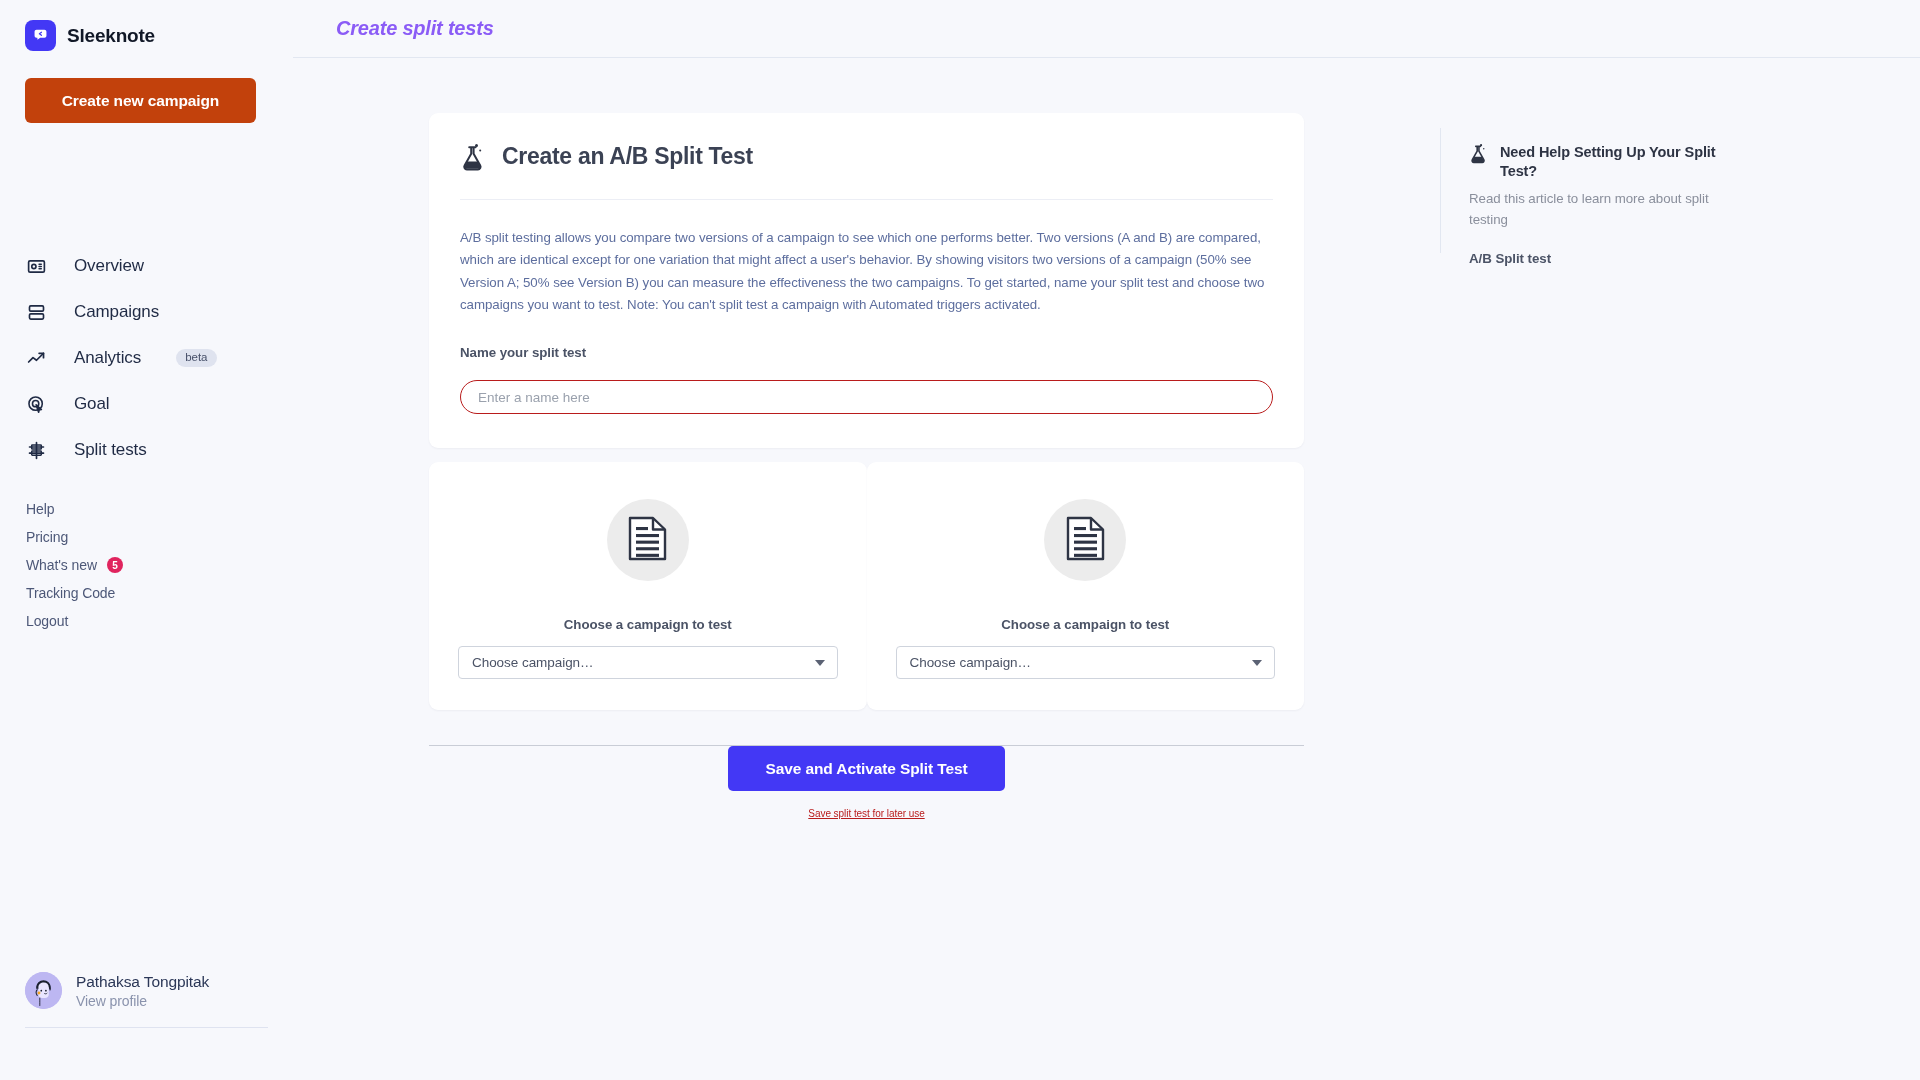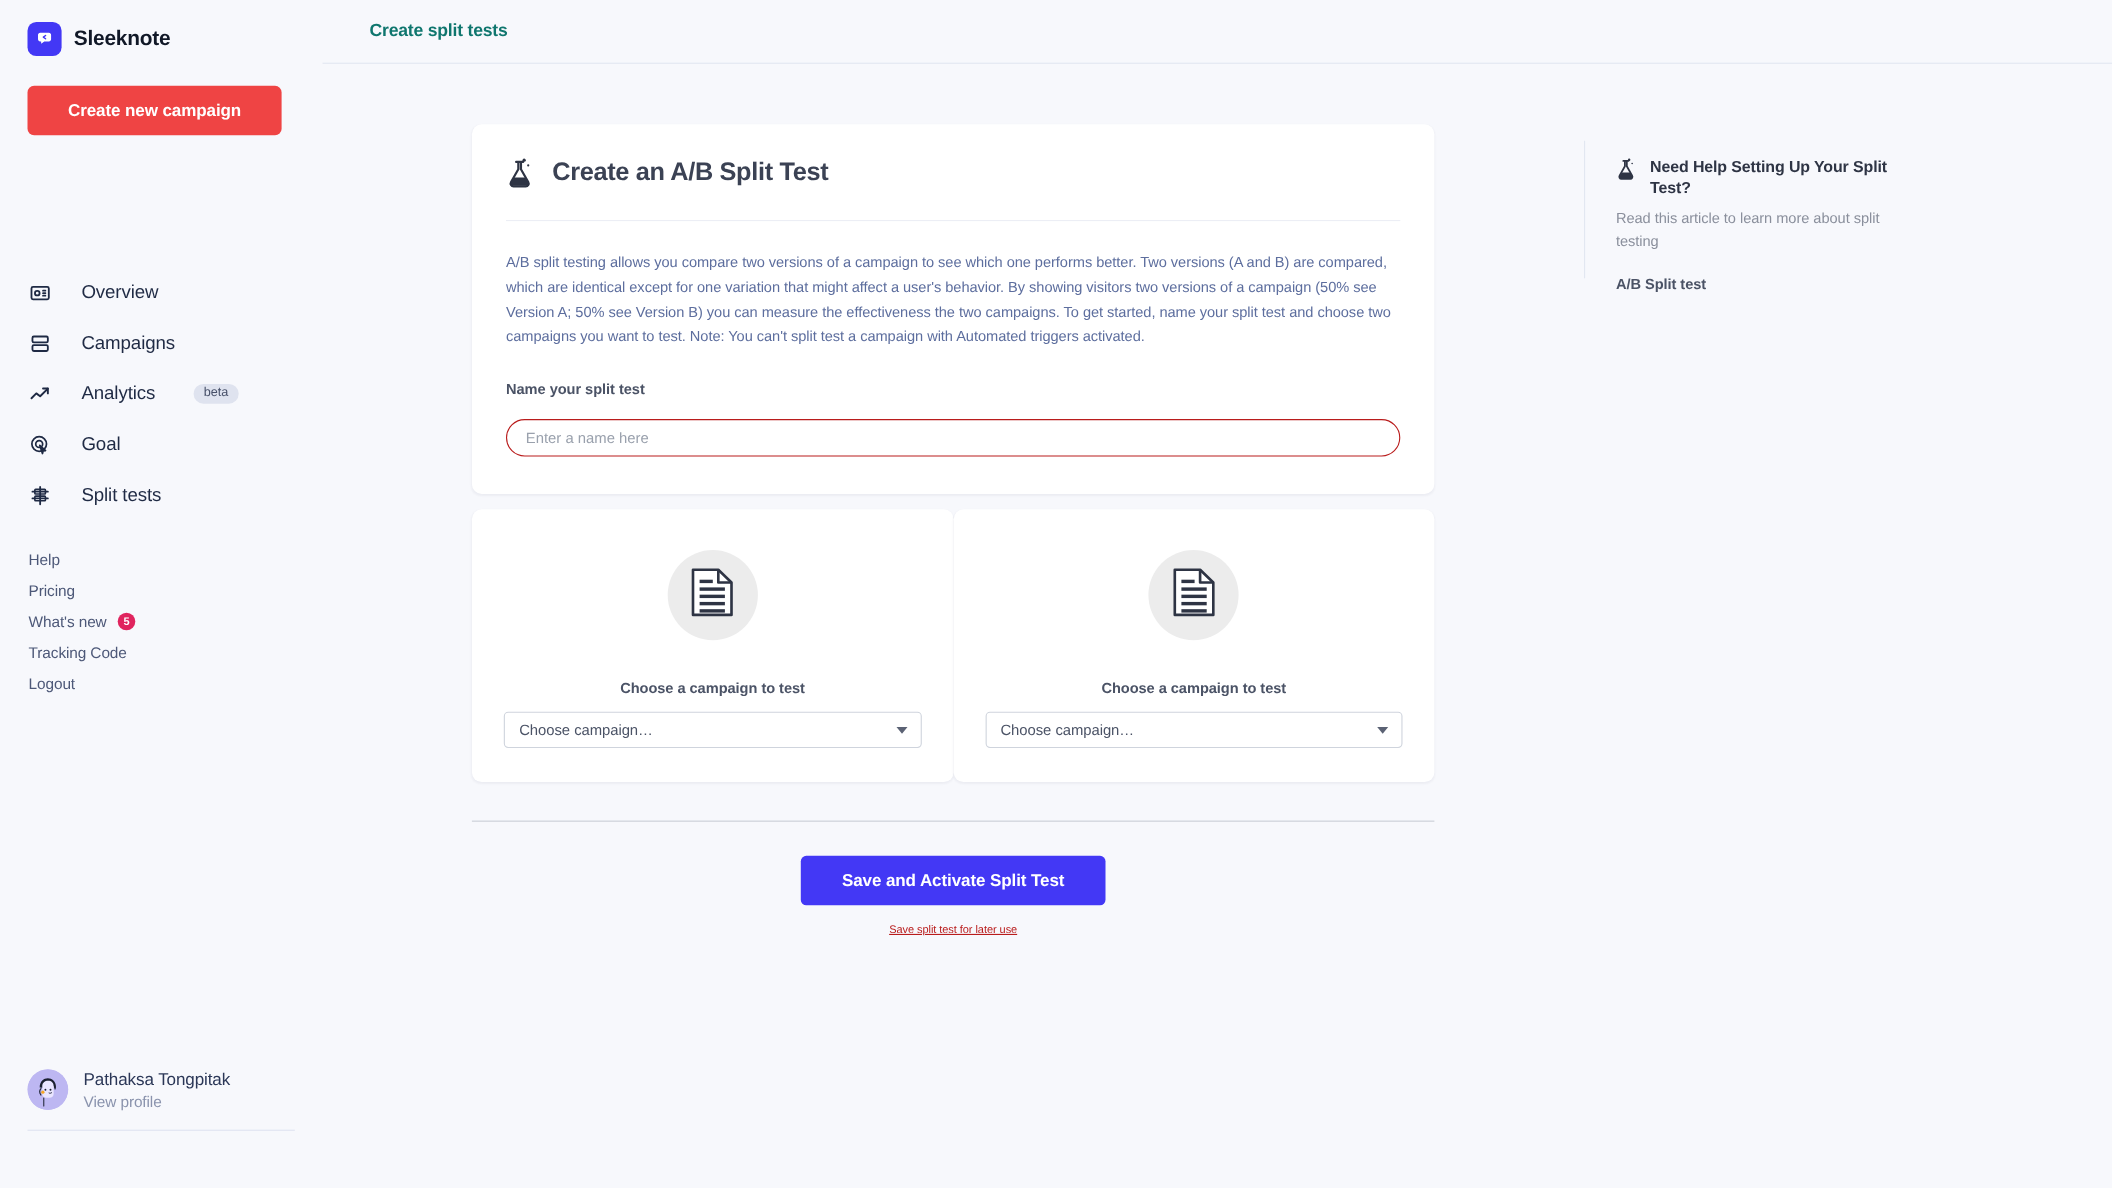--- a/index.html
+++ b/index.html
@@ -19,21 +19,21 @@
   }
   .brand { display: flex; align-items: center; gap: 11px; padding: 20px 0 0 25px; }
   .brand-logo {
     width: 31px; height: 31px; border-radius: 8px; background: #4338f5;
     display: flex; align-items: center; justify-content: center; flex: 0 0 31px;
   }
   .brand-name { font-size: 19px; font-weight: bold; color: #111827; letter-spacing: -0.2px; }
 
   .cta {
     display: block; width: 231px; height: 45px; margin: 27px 0 0 25px;
-    background: #ef4444; color: #fff; border: none; border-radius: 6px;
+    background: #c2410c; color: #fff; border: none; border-radius: 6px;
     font-family: "Liberation Sans", sans-serif; font-size: 15.5px; font-weight: bold;
     cursor: pointer; letter-spacing: -0.1px;
   }
 
   .nav-main { margin-top: 120px; padding-left: 25px; }
   .nav-item {
     display: flex; align-items: center; gap: 26px;
     height: 46px; cursor: pointer; color: #1f2a44;
   }
   .nav-icon { width: 23px; height: 23px; flex: 0 0 23px; display: flex; align-items: center; justify-content: center; }
@@ -63,21 +63,21 @@
   .profile-name { font-size: 15.5px; color: #2b3757; line-height: 1.35; letter-spacing: -0.1px; }
   .profile-link { font-size: 14px; color: #8a93ad; letter-spacing: -0.1px; }
   .profile-divider { height: 1px; background: #dfe3f0; margin-bottom: 52px; }
 
   
   .main { flex: 1; height: 1080px; display: flex; flex-direction: column; min-width: 0; }
   .topbar {
     height: 58px; flex: 0 0 58px; border-bottom: 1px solid #e2e7f1;
     display: flex; align-items: center; padding-left: 43px;
   }
-  .topbar-title { font-size: 16px; color: #0f766e; letter-spacing: -0.2px; }
+  .topbar-title { font-size: 20px; color: #8b5cf6; letter-spacing: -0.2px; font-style: italic; }
 
   .content { flex: 1; display: flex; min-height: 0; }
   .center-col { flex: 1; padding: 55px 0 0 0; display: flex; flex-direction: column; align-items: center; min-width: 0; }
   .center-inner { width: 875px; }
 
   .card {
     background: #fff; border-radius: 9px;
     box-shadow: 0 1px 2px rgba(30,40,80,0.05);
   }
 
@@ -118,21 +118,21 @@
   }
   .caret {
     position: absolute; right: 13px; top: 50%; transform: translateY(-50%);
     width: 0; height: 0; border-left: 5px solid transparent; border-right: 5px solid transparent;
     border-top: 6px solid #5b6274; pointer-events: none;
   }
 
   .bottom-divider { height: 1px; background: #c9cdd6; margin-top: 35px; }
   .actions { display: flex; flex-direction: column; align-items: center; }
   .save-btn {
-    margin-top: 31px; background: #4338f5; color: #fff; border: none; border-radius: 5px;
+    background: #4338f5; color: #fff; border: none; border-radius: 5px;
     height: 45px; padding: 0 37px; font-family: "Liberation Sans", sans-serif;
     font-size: 15.5px; font-weight: bold; cursor: pointer; letter-spacing: -0.1px;
   }
   .later-link {
     margin-top: 17px; font-size: 10px; color: #b91c1c;
     text-decoration: underline; cursor: pointer; letter-spacing: -0.05px;
   }
 
   
   .help-col {

